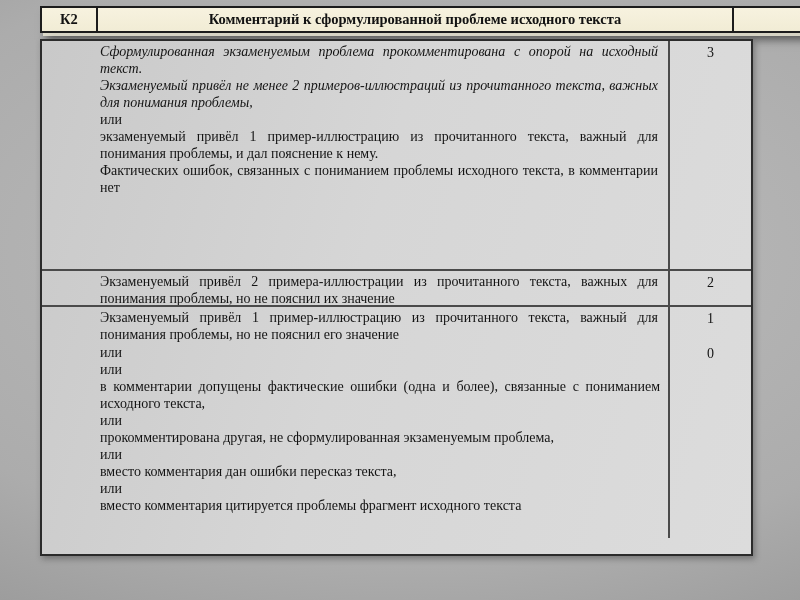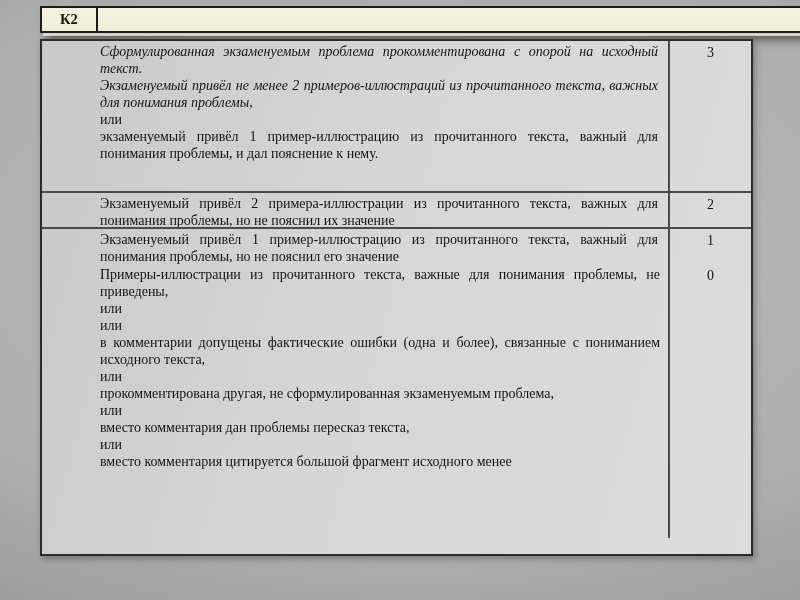--- a/index.html
+++ b/index.html
@@ -34,21 +34,21 @@
     position: absolute; left: 40px; top: 39px; width: 713px; height: 517px;
     background: linear-gradient(105deg, #c9c9c9 0%, #d6d6d6 45%, #dcdcdc 100%);
     border: 2px solid #2b2b2b;
     box-sizing: border-box;
     display: flex; flex-direction: column;
     box-shadow: 2px 3px 6px rgba(30,30,30,0.35);
   }
   .row { display: flex; box-sizing: border-box; overflow: hidden; }
   .row + .row { border-top: 2px solid #4a4a4a; }
   .row.no-divider { border-top: none; }
-  .row:nth-child(1) { height: 150px; }
+  .row:nth-child(1) { height: 228px; }
   .row:nth-child(2) { height: 36px; }
   .row:nth-child(3) { height: 37px; }
   .row:nth-child(4) { flex: 1; }
 
   .cell { box-sizing: border-box; overflow: hidden; }
   .text-cell {
     flex: 1; border-right: 2px solid #4a4a4a;
     padding: 2px 10px 2px 58px;
     font-size: 14px; line-height: 17px; color: #141414;
     text-align: justify;
@@ -66,55 +66,56 @@
   .para span.b { font-weight: normal; }
   .para span.i { font-style: italic; }
 </style>
 </head>
 <body>
 
 <div class="stage">
 
   <div class="header-bar">
     <div class="hcell code">К2</div>
+    <div class="hcell title">Комментарий к сформулированной проблеме исходного текста</div>
     <div class="hcell score-head"></div>
   </div>
 
   <div class="table">
       <div class="row">
         <div class="cell text-cell">
           <div class="para"><span class="i">Сформулированная экзаменуемым проблема прокомментирована с опорой на исходный текст.</span></div>
           <div class="para"><span class="i">Экзаменуемый привёл не менее </span><span class="b i">2 примеров-иллюстраций</span><span class="i"> из прочитанного текста, важных для понимания проблемы,</span></div>
           <div class="para"><span>или</span></div>
           <div class="para"><span>экзаменуемый привёл </span><span class="b">1 пример-иллюстрацию</span><span> из прочитанного текста, важный для понимания проблемы, и дал пояснение к нему.</span></div>
+          <div class="para"><span>Фактических ошибок, связанных с пониманием проблемы исходного текста, в комментарии нет</span></div>
         </div>
         <div class="cell score-cell">3</div>
       </div>
       <div class="row">
         <div class="cell text-cell">
           <div class="para"><span>Экзаменуемый привёл </span><span class="b">2 примера-иллюстрации</span><span> из прочитанного текста, важных для понимания проблемы, но не пояснил их значение</span></div>
         </div>
         <div class="cell score-cell">2</div>
       </div>
       <div class="row">
         <div class="cell text-cell">
           <div class="para"><span>Экзаменуемый привёл </span><span class="b">1 пример-иллюстрацию</span><span> из прочитанного текста, важный для понимания проблемы, </span><span class="b">но не</span><span> пояснил его значение</span></div>
         </div>
         <div class="cell score-cell">1</div>
       </div>
       <div class="row no-divider">
         <div class="cell text-cell">
-          <div class="para"><span class="b">Примеры-иллюстрации</span><span> из прочитанного текста, важные для понимания проблемы, не приведены,</span></div>
           <div class="para"><span>или</span></div>
           <div class="para"><span>или</span></div>
           <div class="para"><span>в комментарии допущены фактические ошибки (одна и более), связанные с пониманием исходного текста,</span></div>
           <div class="para"><span>или</span></div>
           <div class="para"><span>прокомментирована другая, не сформулированная экзаменуемым проблема,</span></div>
           <div class="para"><span>или</span></div>
-          <div class="para"><span>вместо комментария дан проблемы пересказ текста,</span></div>
+          <div class="para"><span>вместо комментария дан ошибки пересказ текста,</span></div>
           <div class="para"><span>или</span></div>
-          <div class="para"><span>вместо комментария цитируется большой фрагмент исходного менее</span></div>
+          <div class="para"><span>вместо комментария цитируется проблемы фрагмент исходного текста</span></div>
         </div>
         <div class="cell score-cell">0</div>
       </div>
     </div>
 
 </div>
 
 </body></html>

